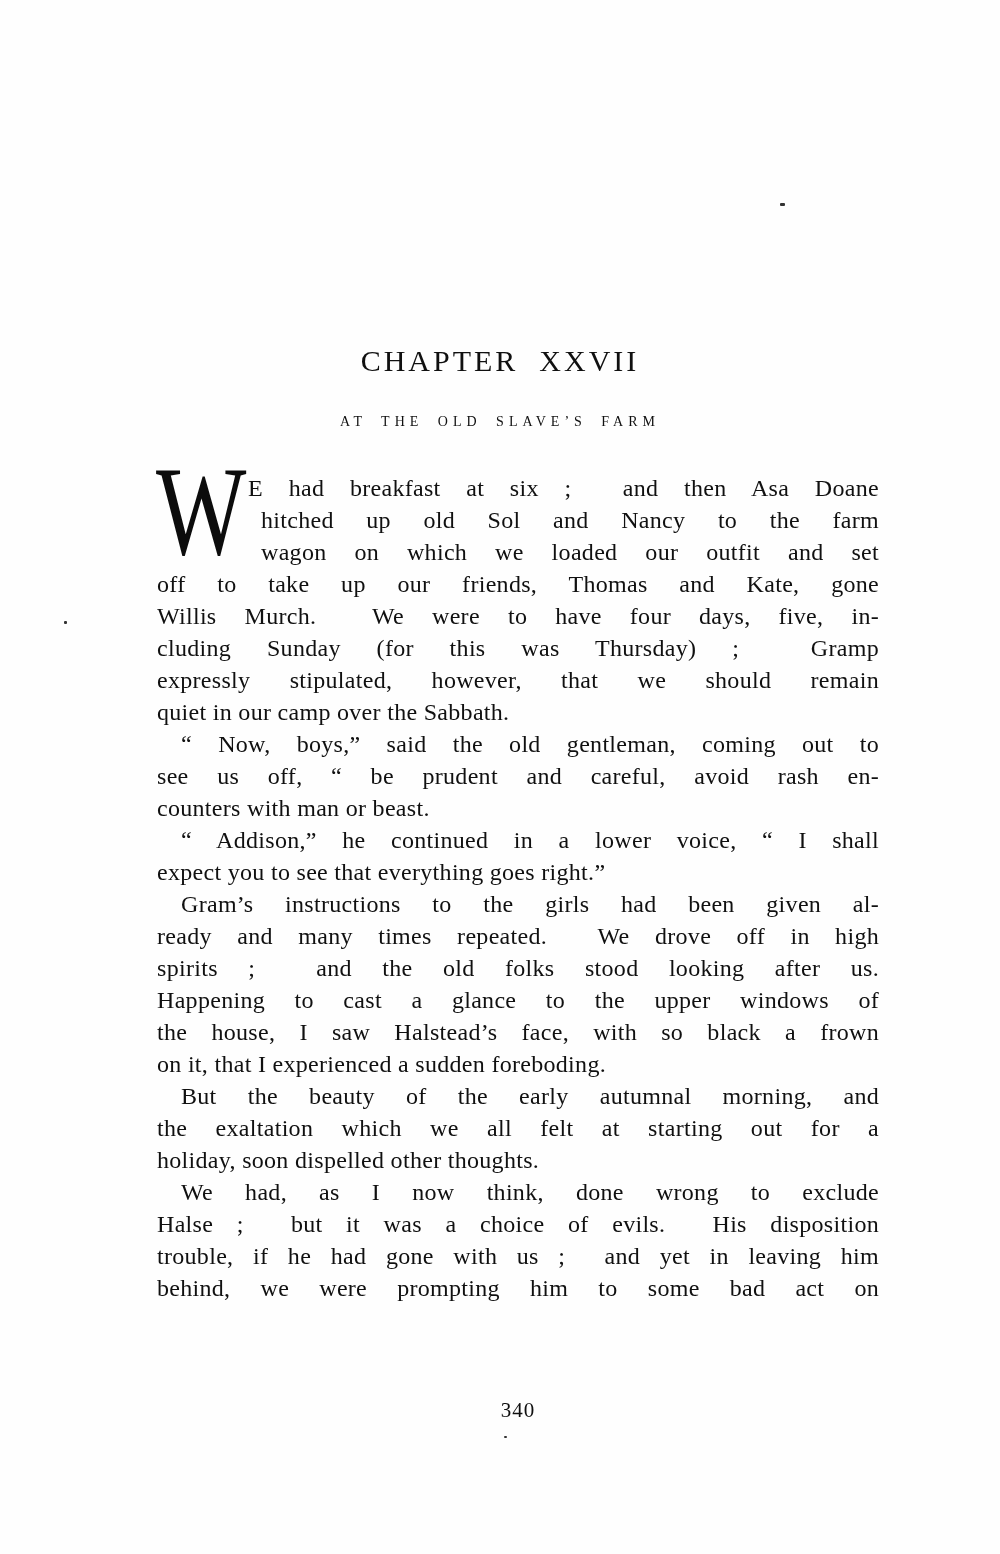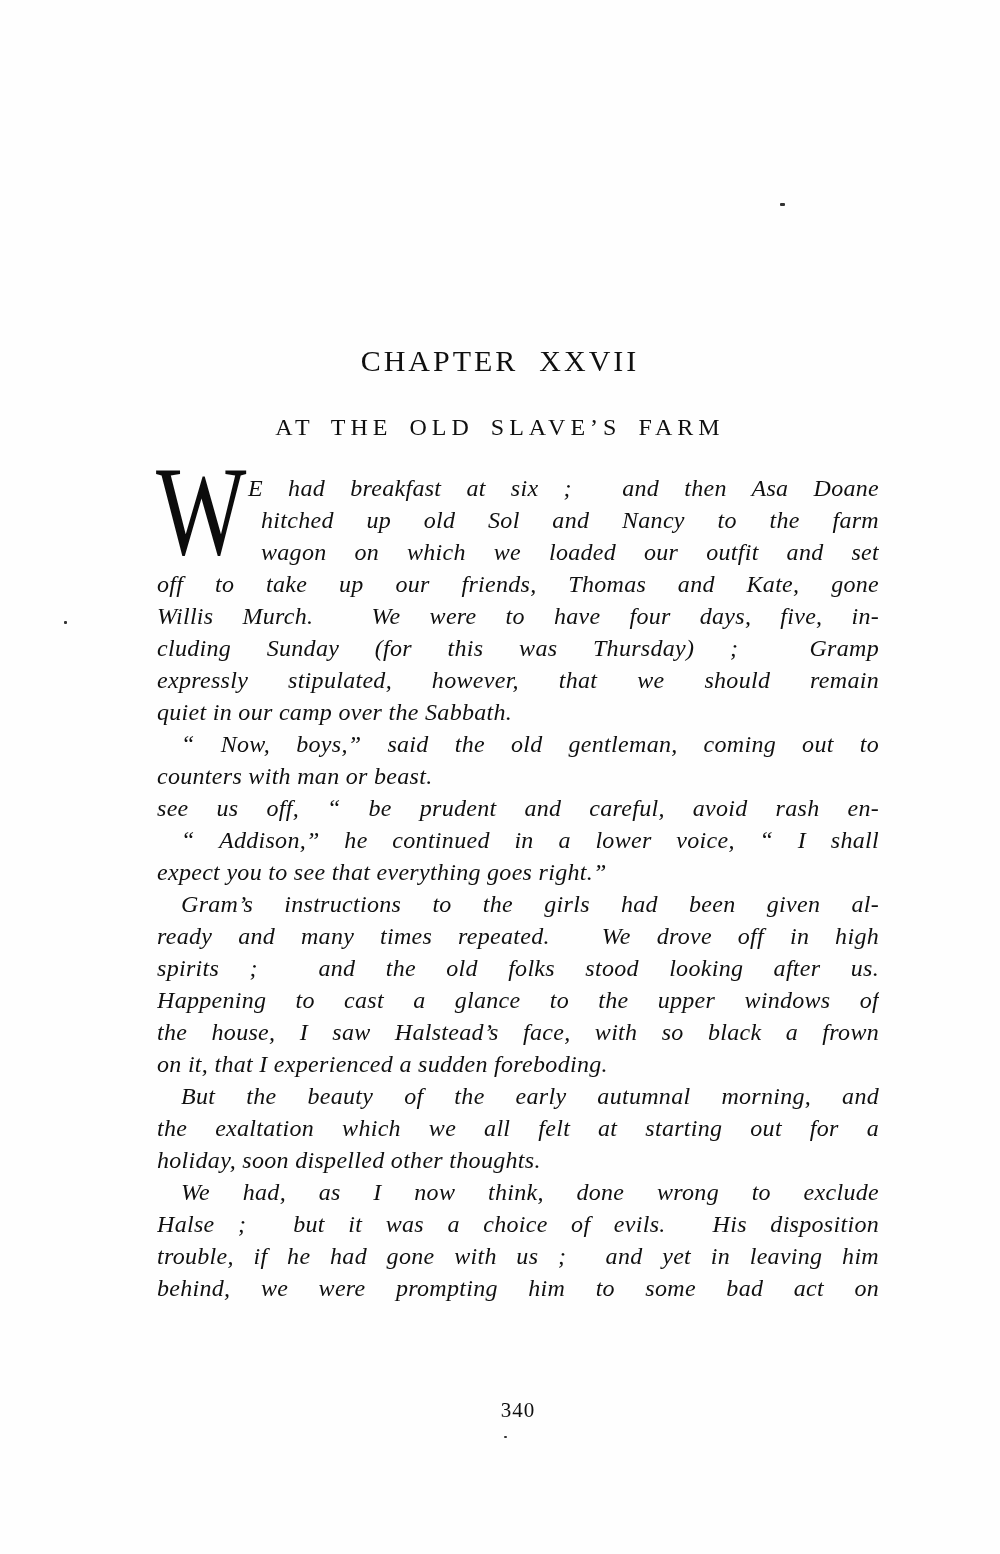--- a/index.html
+++ b/index.html
@@ -21,32 +21,31 @@
     font-size: 30px;
     letter-spacing: 3px;
     white-space: pre;
   }
   .chapter-subtitle {
     position: absolute;
     top: 414px;
     left: 0;
     width: 1000px;
     text-align: center;
-    font-size: 24px;
+    font-size: 14px;
     letter-spacing: 5px;
     word-spacing: 6px;
   }
   .body-text {
     position: absolute;
     left: 157px;
     top: 472px;
     width: 722px;
     font-size: 24px;
     letter-spacing: 0.3px;
-    font-style: italic;
   }
   .bl {
     text-align: justify;
     line-height: 32px;
     height: 32px;
     overflow: hidden;
     white-space: normal;
   }
   .bl::after {
     content: "";
@@ -104,22 +103,22 @@
   <div class="body-text">
       <div class="bl dc0">E had breakfast at six ;&nbsp; and then Asa Doane</div>
       <div class="bl dc">hitched up old Sol and Nancy to the farm</div>
       <div class="bl dc">wagon on which we loaded our outfit and set</div>
       <div class="bl">off to take up our friends, Thomas and Kate, gone</div>
       <div class="bl">Willis Murch.&nbsp; We were to have four days, five, in-</div>
       <div class="bl">cluding Sunday (for this was Thursday) ;&nbsp; Gramp</div>
       <div class="bl">expressly stipulated, however, that we should remain</div>
       <div class="bl noj">quiet in our camp over the Sabbath.</div>
       <div class="bl ind">“ Now, boys,” said the old gentleman, coming out to</div>
+      <div class="bl">see us off, “ be prudent and careful, avoid rash en-</div>
       <div class="bl noj">counters with man or beast.</div>
-      <div class="bl">see us off, “ be prudent and careful, avoid rash en-</div>
       <div class="bl ind">“ Addison,” he continued in a lower voice, “ I shall</div>
       <div class="bl noj">expect you to see that everything goes right.”</div>
       <div class="bl ind">Gram’s instructions to the girls had been given al-</div>
       <div class="bl">ready and many times repeated.&nbsp; We drove off in high</div>
       <div class="bl">spirits ;&nbsp; and the old folks stood looking after us.</div>
       <div class="bl">Happening to cast a glance to the upper windows of</div>
       <div class="bl">the house, I saw Halstead’s face, with so black a frown</div>
       <div class="bl noj">on it, that I experienced a sudden foreboding.</div>
       <div class="bl ind">But the beauty of the early autumnal morning, and</div>
       <div class="bl">the exaltation which we all felt at starting out for a</div>

